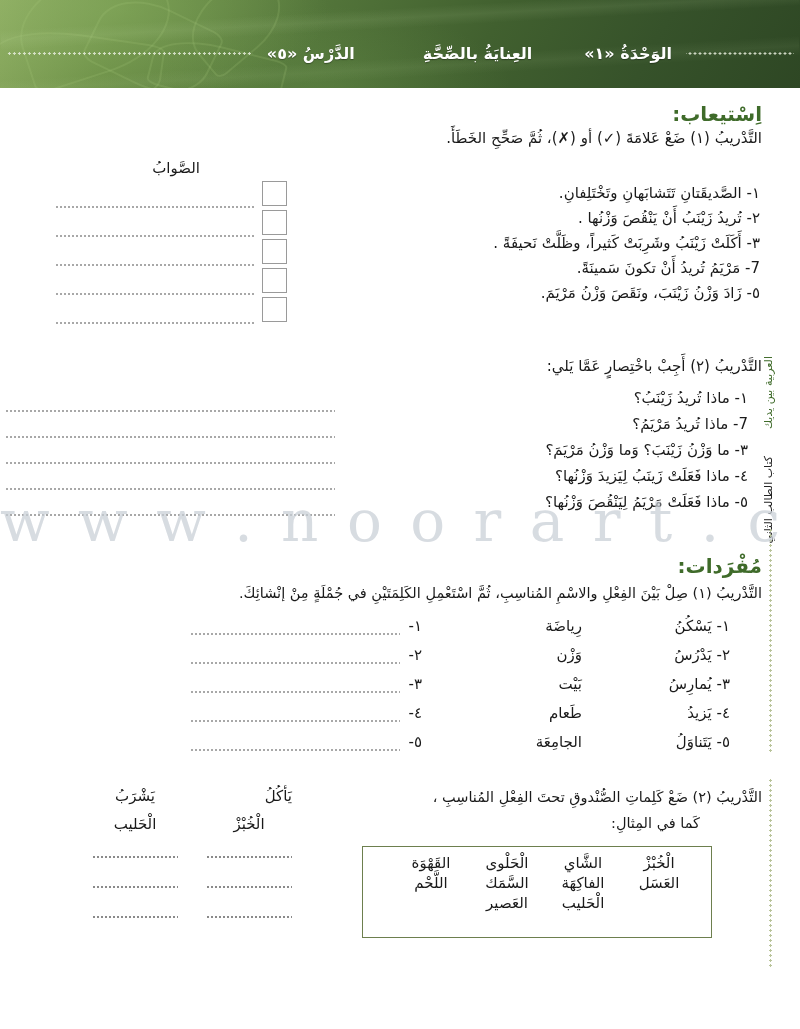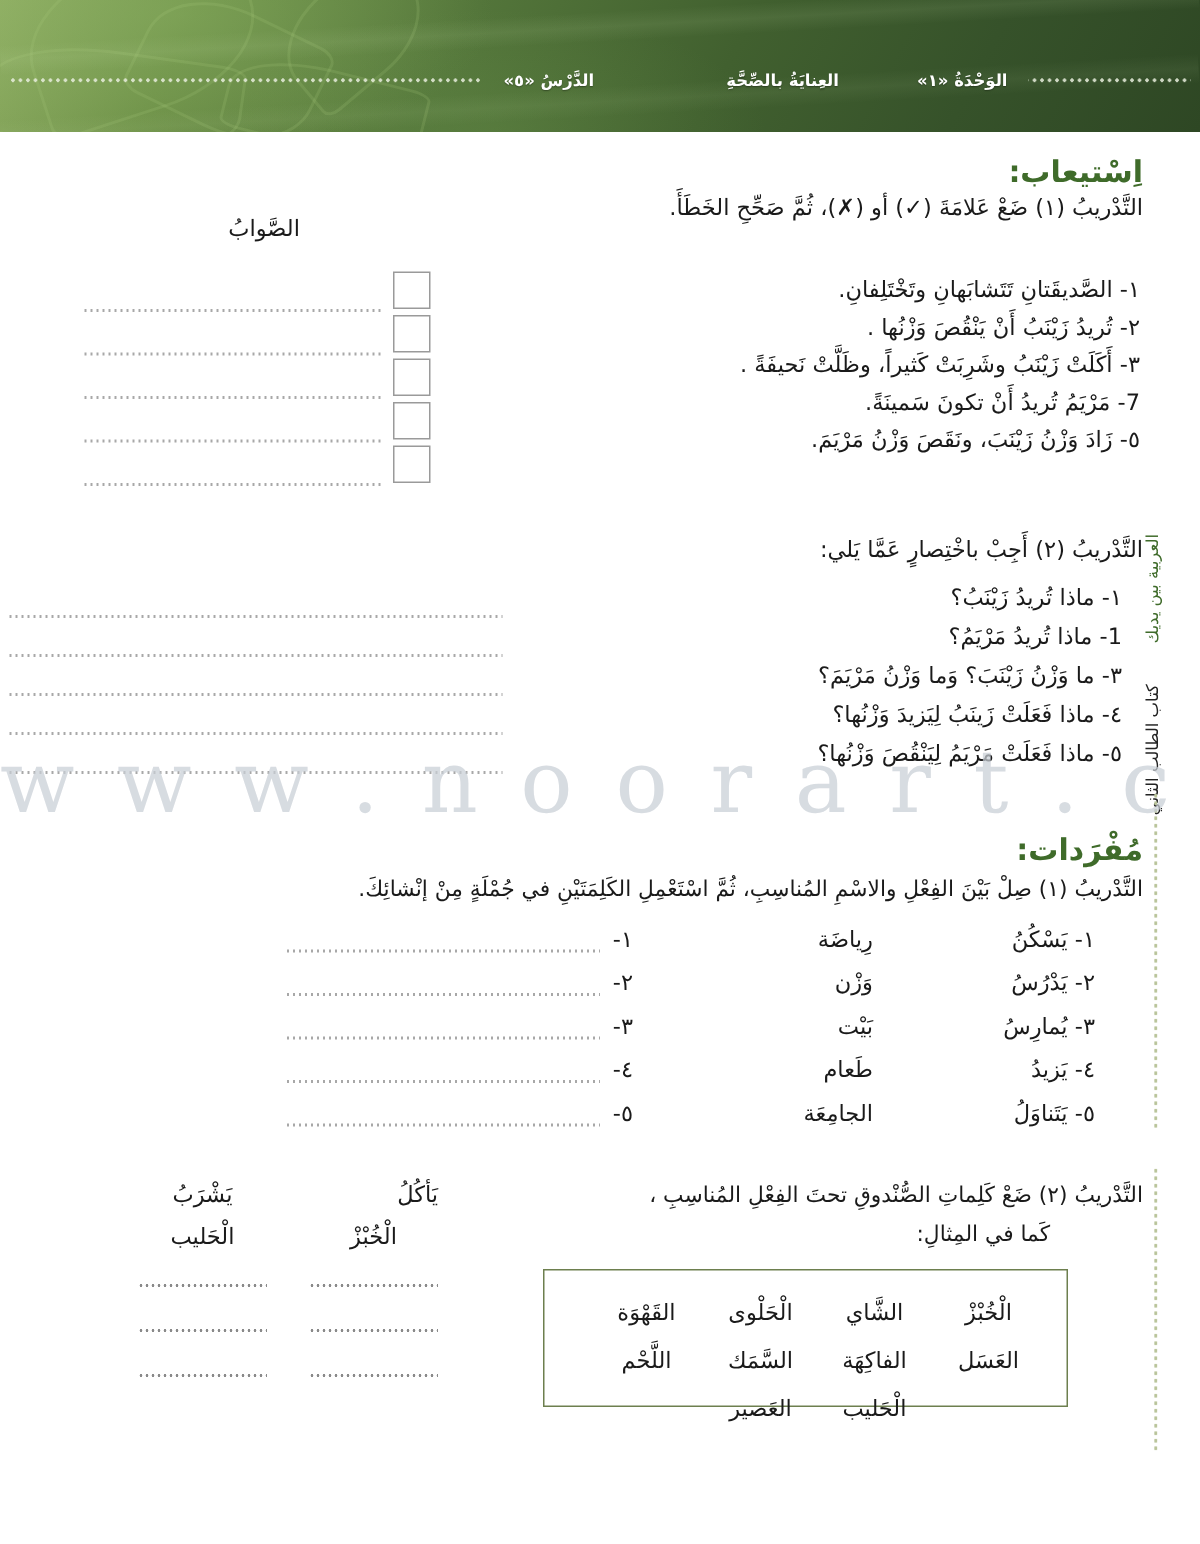--- a/index.html
+++ b/index.html
@@ -63,27 +63,27 @@
     background-image: radial-gradient(circle, #e8eedd 1.1px, rgba(0,0,0,0) 1.3px);
     background-size: 5px 9px;
     background-repeat: repeat-x;
     background-position: center;
     opacity: .85;
   }
   .dotrule.right { width: 108px; }
   .dotrule.left  { flex: 1 1 auto; }
   .banner-text {
     color: #ffffff;
-    font-size: 11px;
+    font-size: 16px;
     font-weight: bold;
     white-space: nowrap;
     text-shadow: 0 1px 1px rgba(0,0,0,0.35);
   }
   .bt-unit   { margin-right: 14px; margin-left: 52px; }
-  .bt-title  { margin-left: 88px; }
+  .bt-title  { margin-left: 68px; }
   .bt-lesson { margin-left: 14px; }
 
   
   .page {
     position: absolute;
     top: 88px; left: 0;
     width: 800px; height: 941px;
     direction: rtl;
   }
   .sec-title {
@@ -130,21 +130,21 @@
     box-sizing: border-box;
   }
   .wordbox-row {
     display: flex;
     direction: rtl;
     justify-content: flex-start;
     font-size: 15px;
     padding: 1px 14px;
   }
   .wordbox-row span { display: inline-block; text-align: center; }
-  .wb-c { width: 76px; margin-top: 12px; }
+  .wb-c { width: 76px; }
 
   
   .side {
     position: absolute;
     left: 762px;
     writing-mode: vertical-rl;
     transform: rotate(180deg);
     font-size: 11px;
     white-space: nowrap;
     letter-spacing: .3px;
@@ -197,21 +197,21 @@
     <div class="dotrule left"></div>
   </div>
 </div>
 
 <div class="page">
 
   <div class="sec-title" style="top:14px; right:38px;">اِسْتيعاب:</div>
 
   <div class="txt" style="top:42px; right:38px;">التَّدْريبُ (١) ضَعْ عَلامَةَ (✓) أو (✗)، ثُمَّ صَحِّحِ الخَطَأَ.</div>
 
-  <div class="txt" style="top:56px; right:600px;">الصَّوابُ</div>
+  <div class="txt" style="top:72px; right:600px;">الصَّوابُ</div>
 
   <div class="txt" style="top:97px; right:40px;">١- الصَّديقَتانِ تَتَشابَهانِ وتَخْتَلِفانِ.</div>
   <div class="txt" style="top:122px; right:40px;">٢- تُريدُ زَيْنَبُ أَنْ يَنْقُصَ وَزْنُها .</div>
   <div class="txt" style="top:147px; right:40px;">٣- أَكَلَتْ زَيْنَبُ وشَرِبَتْ كَثيراً، وظَلَّتْ نَحيفَةً .</div>
   <div class="txt" style="top:172px; right:40px;">7- مَرْيَمُ تُريدُ أَنْ تكونَ سَمينَةً.</div>
   <div class="txt" style="top:197px; right:40px;">٥- زَادَ وَزْنُ زَيْنَبَ، ونَقَصَ وَزْنُ مَرْيَمَ.</div>
 
   <div class="cbox" style="top:93px;  right:513px;"></div>
   <div class="cbox" style="top:122px; right:513px;"></div>
   <div class="cbox" style="top:151px; right:513px;"></div>
@@ -220,21 +220,21 @@
 
   <div class="dots light" style="top:118px; right:545px; width:200px;"></div>
   <div class="dots light" style="top:147px; right:545px; width:200px;"></div>
   <div class="dots light" style="top:176px; right:545px; width:200px;"></div>
   <div class="dots light" style="top:205px; right:545px; width:200px;"></div>
   <div class="dots light" style="top:234px; right:545px; width:200px;"></div>
 
   <div class="txt" style="top:270px; right:38px;">التَّدْريبُ (٢)  أَجِبْ باخْتِصارٍ عَمَّا يَلي:</div>
 
   <div class="txt" style="top:302px; right:52px;">١-  ماذا تُريدُ زَيْنَبُ؟</div>
-  <div class="txt" style="top:328px; right:52px;">1-  ماذا تُريدُ مَرْيَمُ؟</div>
+  <div class="txt" style="top:328px; right:52px;">7-  ماذا تُريدُ مَرْيَمُ؟</div>
   <div class="txt" style="top:354px; right:52px;">٣-  ما وَزْنُ زَيْنَبَ؟ وَما وَزْنُ مَرْيَمَ؟</div>
   <div class="txt" style="top:380px; right:52px;">٤-  ماذا فَعَلَتْ زَينَبُ لِيَزيدَ وَزْنُها؟</div>
   <div class="txt" style="top:406px; right:52px;">٥-  ماذا فَعَلَتْ مَرْيَمُ لِيَنْقُصَ وَزْنُها؟</div>
 
   <div class="dots light" style="top:322px; right:465px; width:330px;"></div>
   <div class="dots light" style="top:348px; right:465px; width:330px;"></div>
   <div class="dots light" style="top:374px; right:465px; width:330px;"></div>
   <div class="dots light" style="top:400px; right:465px; width:330px;"></div>
   <div class="dots light" style="top:426px; right:465px; width:330px;"></div>
 

